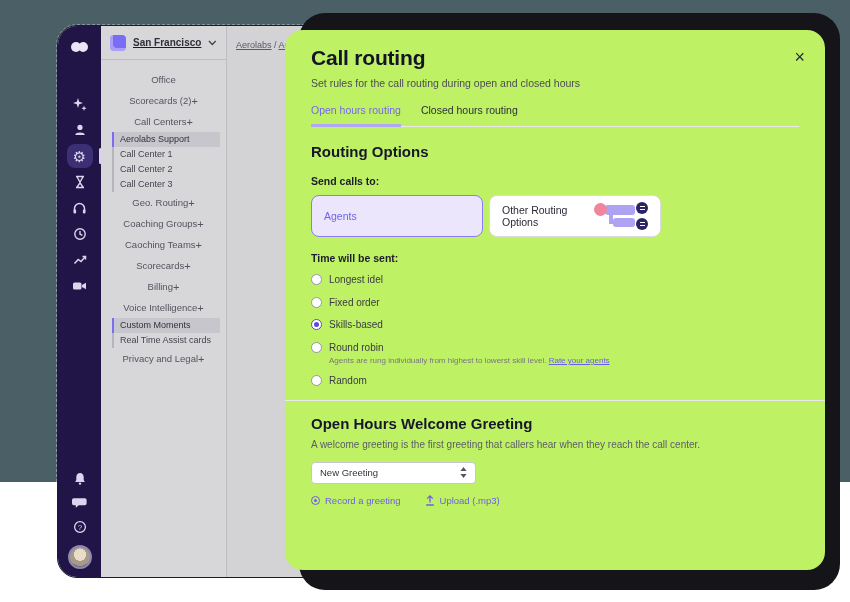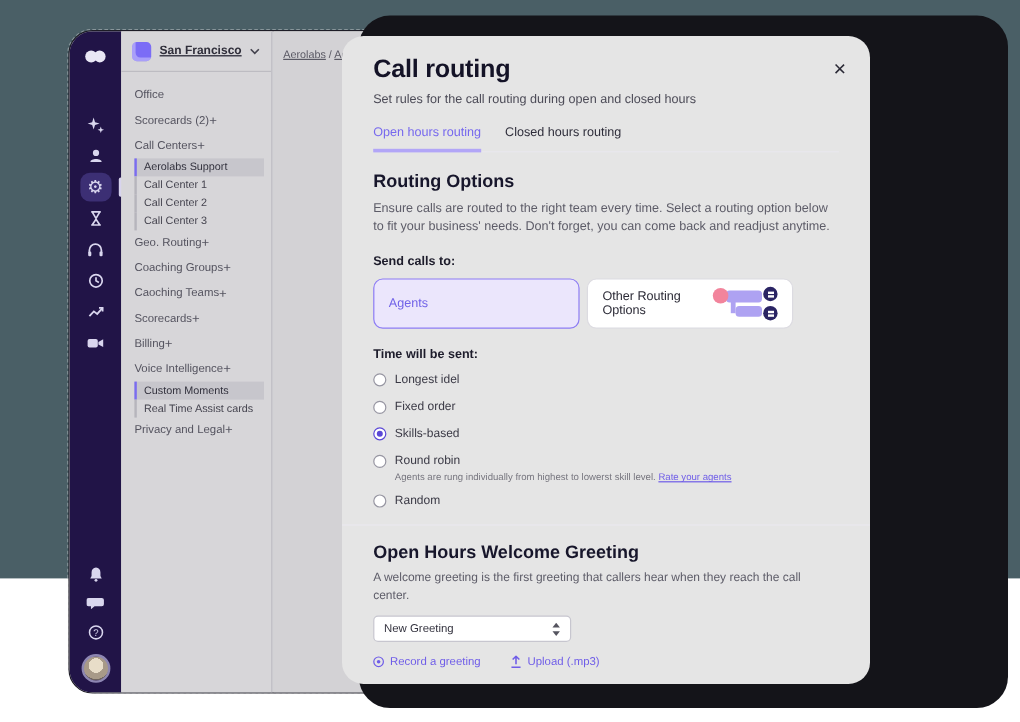--- a/index.html
+++ b/index.html
@@ -38,36 +38,36 @@
   
   .sidebar {
     position:absolute; left:43px; top:0; bottom:0; width:126px;
     background:#d7d6d9; border-right:1px solid #bdbcc2;
   }
   .loc-row { height:34px; display:flex; align-items:center; gap:7px; padding:0 9px; border-bottom:1px solid #bdbcc2;text-decoration:underline; }
   .loc-logo { width:16px; height:16px; border-radius:4px; background:#7b6cf6; flex:0 0 auto;
               box-shadow:inset 3px -3px 0 rgba(255,255,255,.35); }
   .loc-label { font-size:10px; font-weight:bold; color:#2f2e3a; flex:1 1 auto; white-space:nowrap; }
   .menu { padding-top:9px; }
-  .mi { height:21px; display:flex; align-items:center; justify-content:flex-start; padding:0 11px; cursor:default; }
+  .mi { height:21px; display:flex; align-items:center; justify-content:center; padding:0 11px; cursor:default; }
   .mi .lbl { font-size:9.5px; color:#54535f; white-space:nowrap; }
   .mi .plus { font-size:11px; color:#54535f; }
   .child { height:15px; line-height:14px; margin-left:11px; margin-right:6px; border-left:2px solid #b6b5bc;
            padding-left:6px; font-size:9px; color:#45444f; white-space:nowrap; overflow:hidden; }
   .child.selected { background:#c7c6cc; border-left-color:#7a6cf0; color:#32313d; }
   
   .main { position:absolute; left:170px; top:0; right:0; bottom:0; background:#d3d2d5; }
   .breadcrumb { position:absolute; left:8px; top:14px; font-size:9px; color:#5a5964; white-space:nowrap; }
   .breadcrumb .bc-link { text-decoration:underline; }
 
   
   .modal-frame { position:absolute; left:299px; top:13px; width:541px; height:577px; background:#141419; border-radius:26px; }
   .modal {
-    position:absolute; left:285px; top:30px; width:440px; height:540px;
-    background:#e5e5e5; border-radius:18px; padding:16px 26px 0 26px; overflow:hidden;
+    position:absolute; left:285px; top:30px; width:540px; height:540px;
+    background:#bef264; border-radius:18px; padding:16px 26px 0 26px; overflow:hidden;
   }
   .m-title { font-size:21px; font-weight:bold; color:#141327; letter-spacing:-.2px; }
   .m-close { position:absolute; right:20px; top:18px; font-size:18px; line-height:1; color:#2a2935; cursor:pointer; background:none; border:none; font-family:inherit; }
   .m-sub { margin-top:7px; font-size:10.5px; color:#4c4b57; }
   .tabs { margin-top:15px; display:flex; gap:20px; border-bottom:1px solid #e9e8ee; }
   .tab { font-size:10.5px; padding-bottom:8px; color:#2e2d3a; cursor:pointer; border-bottom:3px solid transparent; margin-bottom:-1px; }
   .tab.active { color:#7668ee; border-bottom-color:#b2a6f7; }
   .h2 { margin-top:16px; font-size:15px; font-weight:bold; color:#17162b; }
   .para { margin-top:7px; font-size:10.5px; line-height:1.45; color:#5d5c68; max-width:400px; }
   .blabel { margin-top:15px; font-size:10.5px; font-weight:bold; color:#1d1c2b; }
@@ -260,21 +260,20 @@
   <div class="m-title">Call routing</div>
   <button class="m-close">×</button>
   <div class="m-sub">Set rules for the call routing during open and closed hours</div>
 
   <div class="tabs">
     <div class="tab active">Open hours routing</div>
     <div class="tab">Closed hours routing</div>
   </div>
 
   <div class="h2">Routing Options</div>
-  <div class="para">Ensure calls are routed to the right team every time. Select a routing option below to fit your business' needs. Don't forget, you can come back and readjust anytime.</div>
 
   <div class="blabel">Send calls to:</div>
   <div class="cards">
     <div class="card agents">Agents</div>
     <div class="card other">
       <span>Other Routing Options</span>
       <span class="illus">
         <span class="stem"></span>
           <span class="bar1"></span>
           <span class="bar2"></span>

